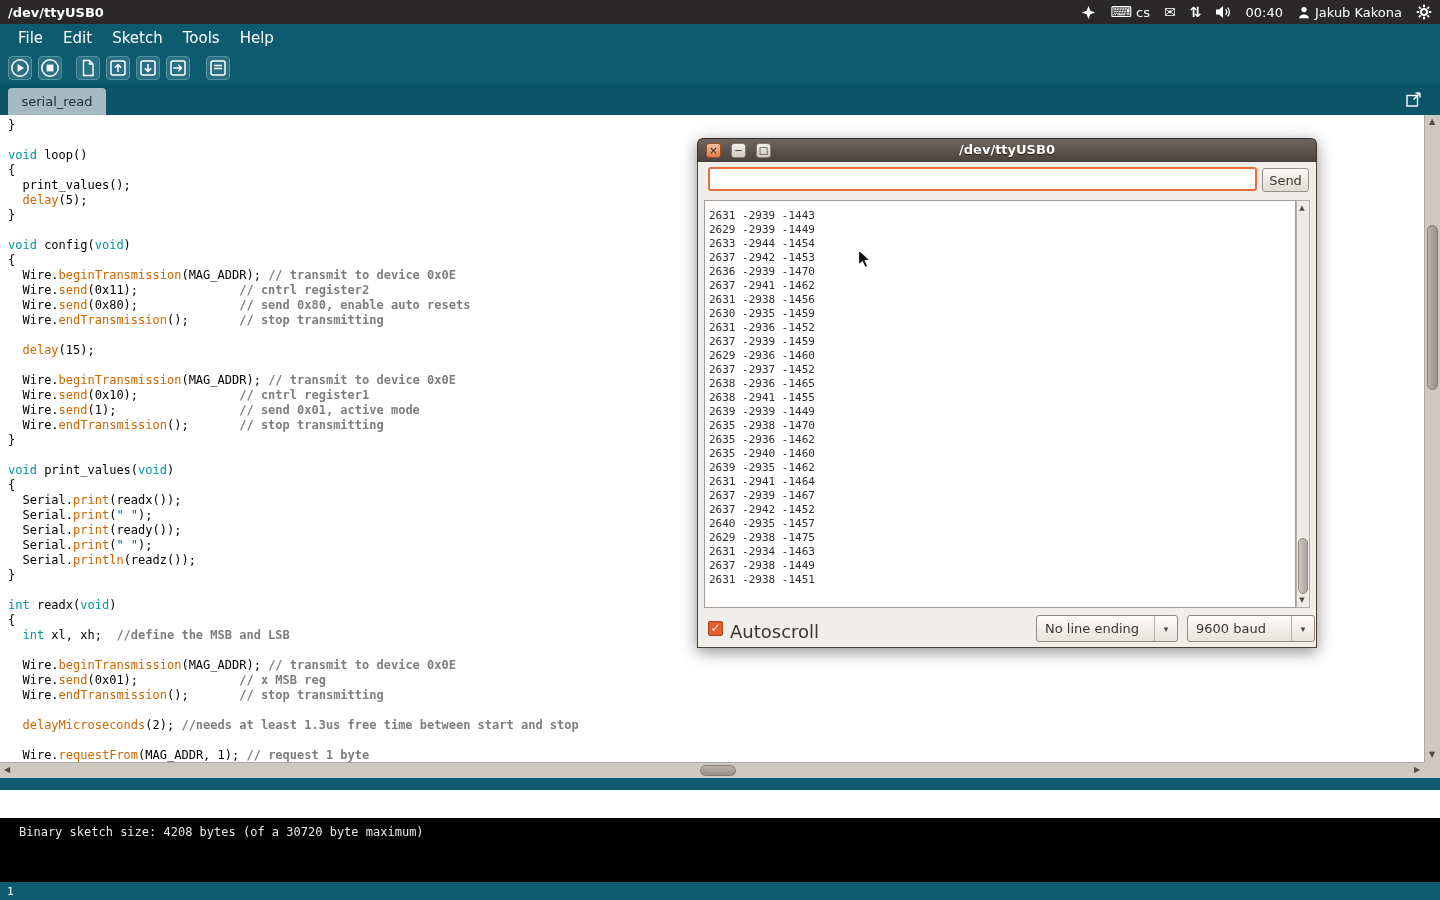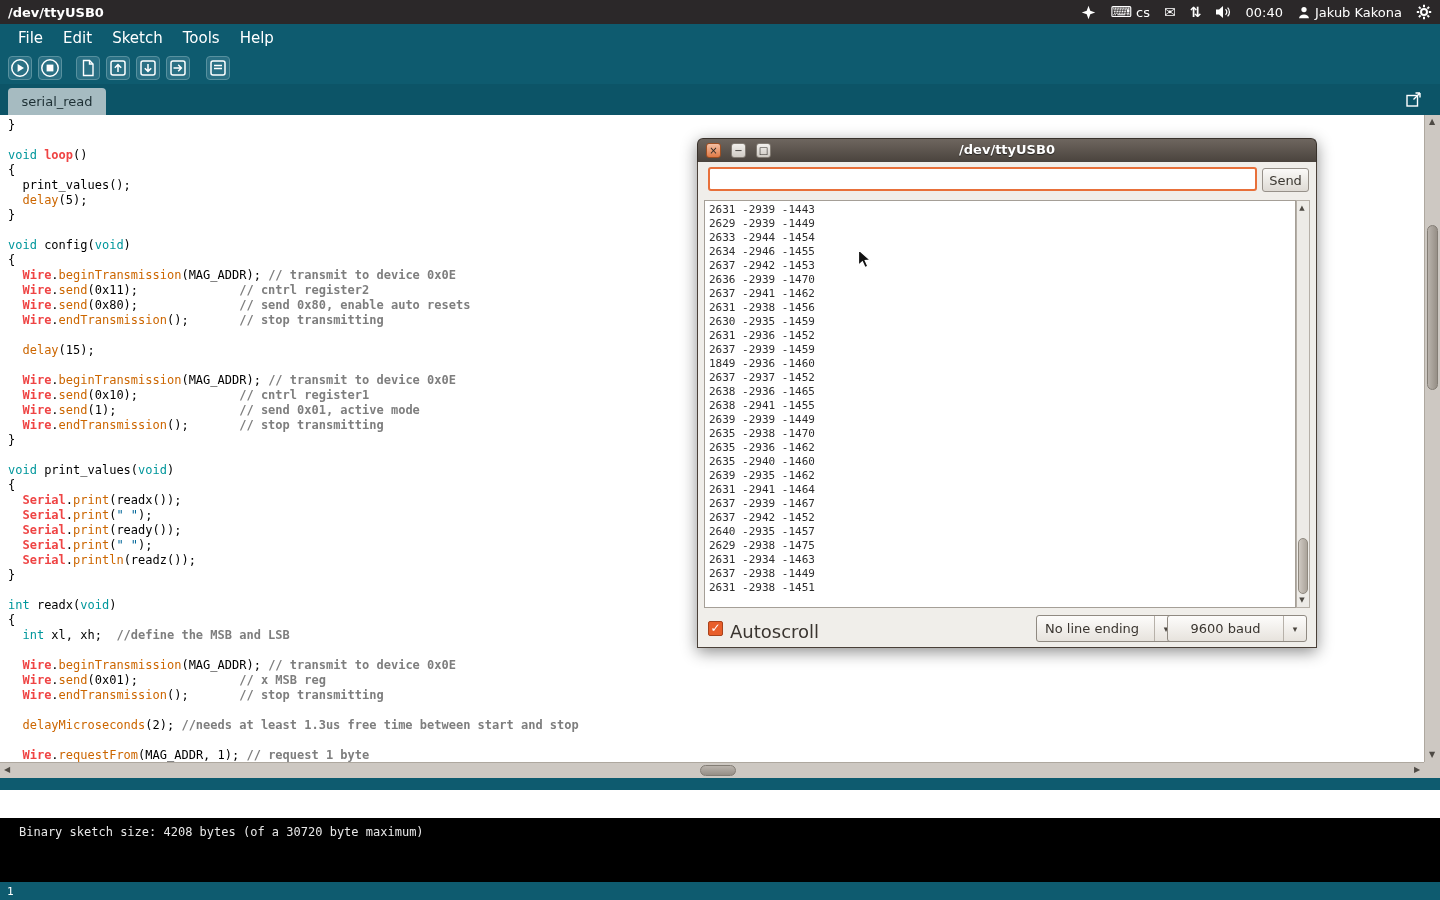--- a/index.html
+++ b/index.html
@@ -30,21 +30,21 @@
   .tabstrip{position:absolute;left:0;top:84px;width:1440px;height:31px;background:#0c5467;}
   .tab{position:absolute;left:8px;bottom:0;width:98px;height:27px;background:#a6bbc1;
     border-radius:4px 4px 0 0;color:#1d2f34;font-size:13px;display:flex;align-items:center;justify-content:center;}
   .tab-menu{position:absolute;right:16px;top:6px;width:20px;height:20px;background:transparent;border:none;padding:0;}
   
   .editor{position:absolute;left:0;top:115px;width:1424px;height:647px;background:#fff;overflow:hidden;}
   .code{font-family:"DejaVu Sans Mono",monospace;font-size:12px;line-height:15px;
     padding:3px 0 0 8px;color:#000;}
   .code-line{height:15px;white-space:pre;}
   .tok-k{color:#00979c;}
-  .tok-b{color:#ef4444;font-weight:bold;}
+  .tok-b{color:#000000;font-weight:normal;}
   .tok-f{color:#cc6600;}
   .tok-c{color:#7e7e7e;font-weight:bold;}
   .tok-s{color:#006699;}
   
   .vscroll{position:absolute;right:0;top:115px;width:16px;height:647px;background:#cdc8c2;
     border-left:1px solid #aea89f;box-sizing:border-box;}
   .hscroll{position:absolute;left:0;top:762px;width:1424px;height:16px;background:#cdc8c2;
     border-top:1px solid #aea89f;box-sizing:border-box;}
   .sb-arrow{position:absolute;font-size:8px;color:#4e4a44;width:14px;height:14px;line-height:14px;text-align:center;}
   .vscroll .up{top:0;left:0;}
@@ -79,40 +79,40 @@
   .sw-body{position:absolute;left:0;top:24px;right:0;bottom:0;background:#f0eeea;
     border:1px solid #4a4038;border-top:0;box-sizing:border-box;}
   .sw-input{position:absolute;left:10px;top:5px;width:549px;height:24px;box-sizing:border-box;
     border:2px solid #e8703a;border-radius:3px;background:#fff;font-size:13px;padding:0 5px;outline:none;
     font-family:"DejaVu Sans",sans-serif;}
   .sw-send{position:absolute;right:7px;top:6px;width:47px;height:24px;box-sizing:border-box;
     background:linear-gradient(#fbfaf8,#dedad4);border:1px solid #97918a;border-radius:3px;
     font-size:13px;color:#3c3832;font-family:"DejaVu Sans",sans-serif;}
   .sw-output{position:absolute;left:6px;top:38px;width:592px;height:408px;background:#fff;
     border:1px solid #a59f97;box-sizing:border-box;overflow:hidden;
-    font-family:"DejaVu Sans Mono",monospace;font-size:11px;line-height:14px;color:#2e2e2e;padding:2px 4px;}
+    font-family:"DejaVu Sans Mono",monospace;font-size:11px;line-height:14px;color:#2e2e2e;padding:8px 4px;}
   .serial-line{height:14px;white-space:pre;}
   .sw-scroll{position:absolute;left:598px;top:38px;width:14px;height:408px;background:#edebe7;
     border:1px solid #b5afa7;box-sizing:border-box;}
   .sw-scroll .up{top:0;left:-1px;width:12px;font-size:7px;}
   .sw-scroll .down{bottom:0;left:-1px;width:12px;font-size:7px;}
   .sw-thumb{position:absolute;left:1px;width:10px;bottom:13px;height:56px;
     background:linear-gradient(90deg,#cfc9c2,#aba49b);border:1px solid #8f897f;border-radius:5px;box-sizing:border-box;}
   .sw-check{position:absolute;left:10px;top:459px;width:15px;height:15px;box-sizing:border-box;
     background:#e85e2a;border:1px solid #a8431d;border-radius:2px;color:#fff;font-size:12px;
     line-height:13px;text-align:center;}
   .sw-check-label{position:absolute;left:32px;top:459px;font-size:18px;color:#3a3530;}
   .combo{position:absolute;top:453px;height:27px;box-sizing:border-box;display:flex;align-items:center;
     background:linear-gradient(#fdfcfb,#e7e3dd);border:1px solid #908a82;border-radius:3px;
     font-size:13px;color:#3a3530;}
   .combo-text{padding:0 8px;flex:1;white-space:nowrap;}
   .combo-arrow{width:22px;align-self:stretch;border-left:1px solid #b7b1a9;display:flex;
     align-items:center;justify-content:center;font-size:9px;color:#4a453f;}
   .combo-lineending{left:338px;width:142px;justify-content:flex-end;}
-  .combo-baud{left:469px;width:140px;text-align:center;}
+  .combo-baud{left:489px;width:128px;}
   
   .mouse-cursor{position:absolute;left:857px;top:249px;pointer-events:none;}
 </style>
 </head>
 <body>
 
 <div class="top-panel">
   <span class="win-title">/dev/ttyUSB0</span>
   <div class="indicators">
     <span class="ind">
@@ -299,29 +299,28 @@
     </div>
     <div class="sw-title">/dev/ttyUSB0</div>
   </div>
   <div class="sw-body">
     <input class="sw-input" type="text" value="" style="">
     <button class="sw-send">Send</button>
     <div class="sw-output">
         <div class="serial-line">2631 -2939 -1443</div>
         <div class="serial-line">2629 -2939 -1449</div>
         <div class="serial-line">2633 -2944 -1454</div>
-        <div class="serial-line">2634 -2946 -1455</div>
         <div class="serial-line">2637 -2942 -1453</div>
         <div class="serial-line">2636 -2939 -1470</div>
         <div class="serial-line">2637 -2941 -1462</div>
         <div class="serial-line">2631 -2938 -1456</div>
         <div class="serial-line">2630 -2935 -1459</div>
         <div class="serial-line">2631 -2936 -1452</div>
         <div class="serial-line">2637 -2939 -1459</div>
-        <div class="serial-line">1849 -2936 -1460</div>
+        <div class="serial-line">2629 -2936 -1460</div>
         <div class="serial-line">2637 -2937 -1452</div>
         <div class="serial-line">2638 -2936 -1465</div>
         <div class="serial-line">2638 -2941 -1455</div>
         <div class="serial-line">2639 -2939 -1449</div>
         <div class="serial-line">2635 -2938 -1470</div>
         <div class="serial-line">2635 -2936 -1462</div>
         <div class="serial-line">2635 -2940 -1460</div>
         <div class="serial-line">2639 -2935 -1462</div>
         <div class="serial-line">2631 -2941 -1464</div>
         <div class="serial-line">2637 -2939 -1467</div>

